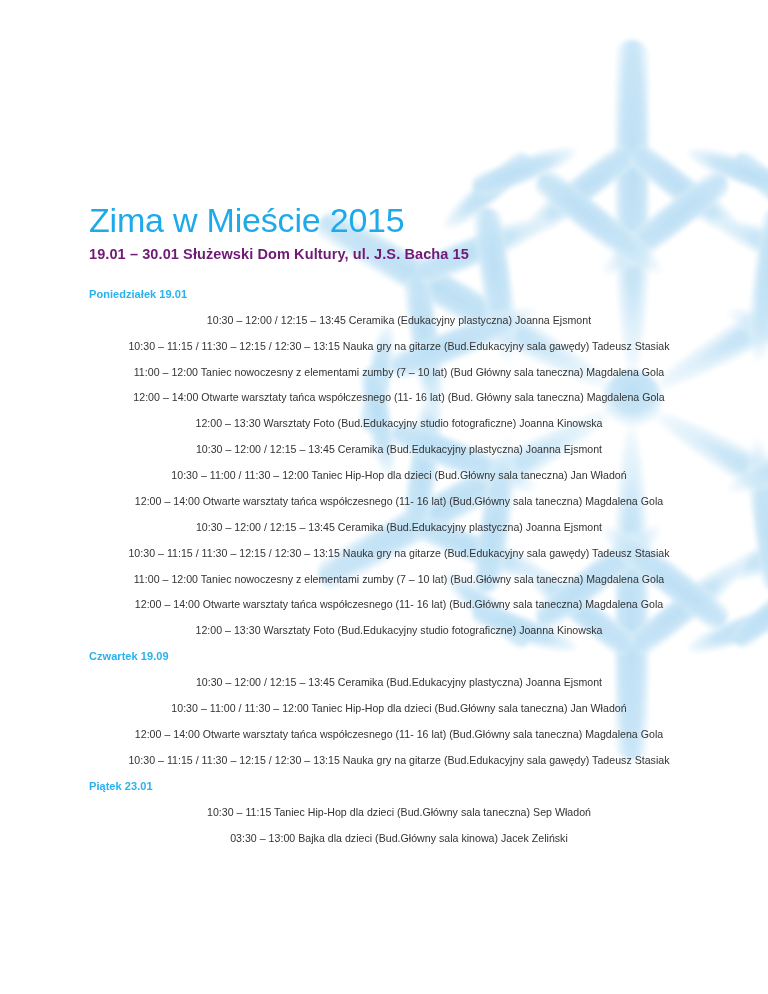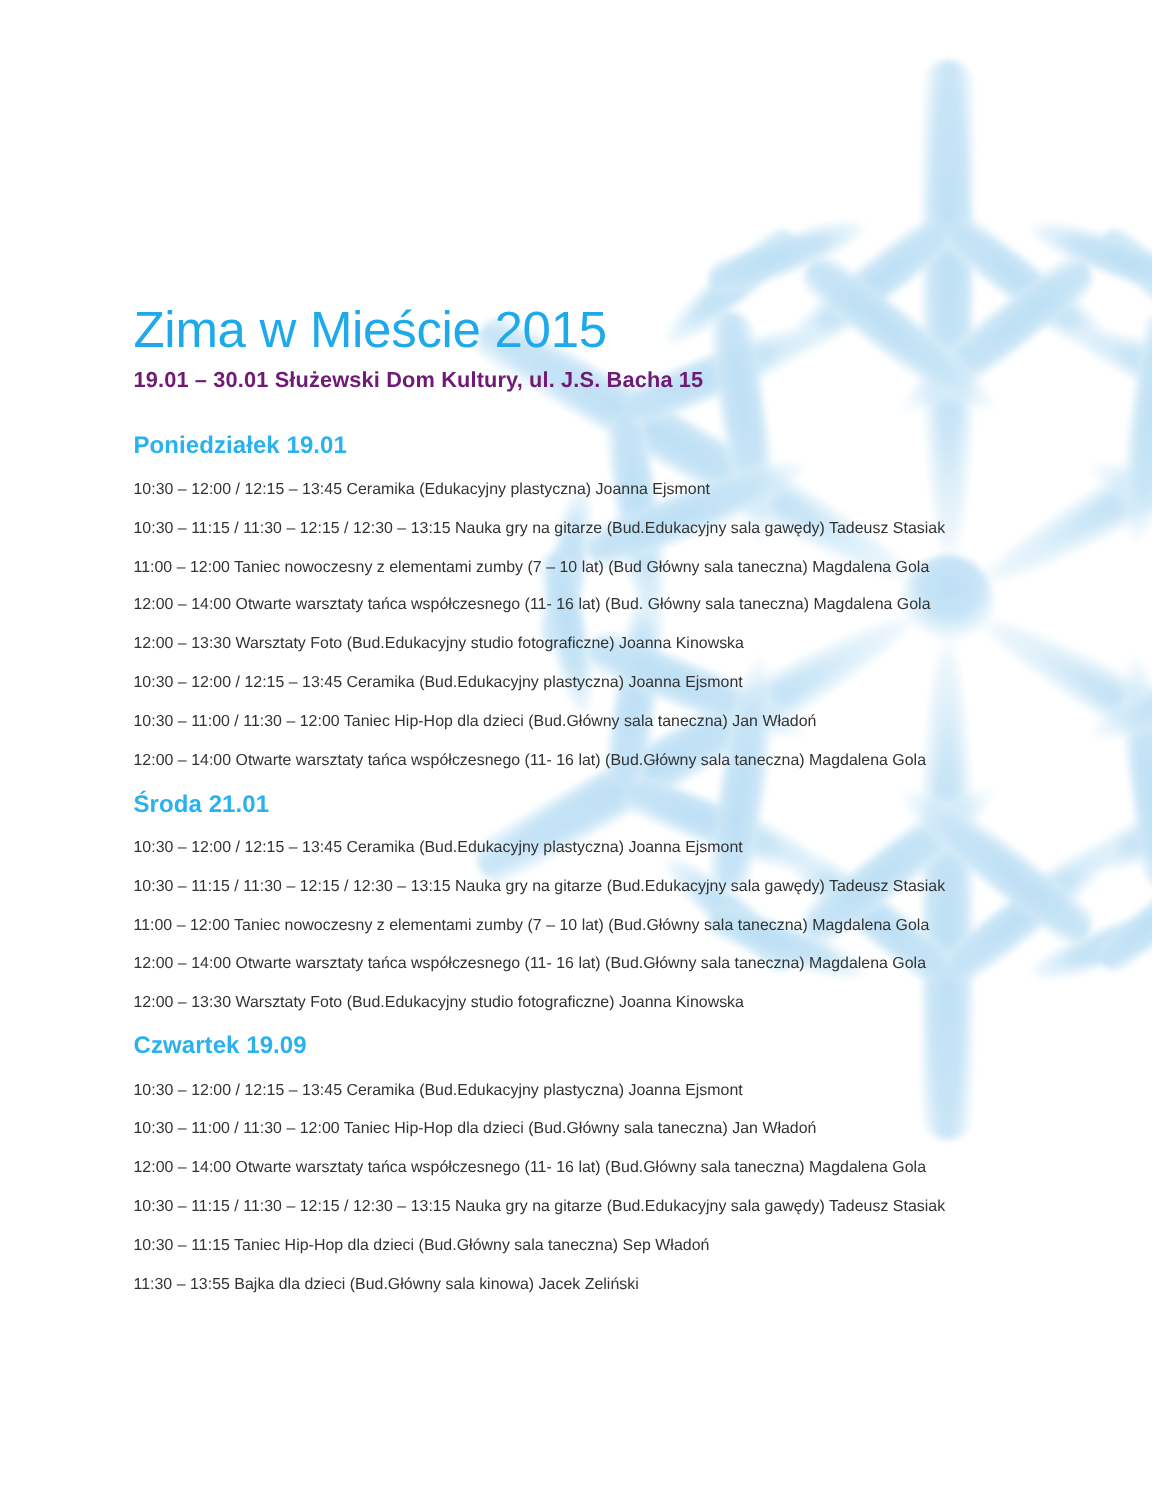--- a/index.html
+++ b/index.html
@@ -62,35 +62,36 @@
     left: 89px;
     top: 288px;
     width: 620px;
   }
 
   .day-block {
     margin: 0 0 13px 0;
   }
 
   .day-heading {
-    font-size: 16px;
+    font-size: 11px;
     font-weight: bold;
     color: #29b2ed;
     letter-spacing: 0.05px;
     margin: 0 0 13px 0;
     line-height: 1.2;
   }
 
   .session {
     font-size: 10.6px;
     color: #333333;
     line-height: 1.25;
     margin: 0 0 12.5px 0;
     letter-spacing: 0.02px;
     white-space: nowrap;
+    text-align: center;
   }
 
   .day-block:last-child .session:last-child {
     margin-bottom: 0;
   }
 </style>
 </head>
 <body>
 
 <svg id="snowflake-layer" viewBox="0 0 768 994" xmlns="http://www.w3.org/2000/svg" aria-hidden="true">
@@ -146,33 +147,33 @@
         <div class="session">11:00 – 12:00 Taniec nowoczesny z elementami zumby (7 – 10 lat) (Bud Główny sala taneczna) Magdalena Gola</div>
         <div class="session">12:00 – 14:00 Otwarte warsztaty tańca współczesnego (11- 16 lat) (Bud. Główny sala taneczna) Magdalena Gola</div>
         <div class="session">12:00 – 13:30 Warsztaty Foto (Bud.Edukacyjny studio fotograficzne) Joanna Kinowska</div>
       </div>
       <div class="day-block">
         <div class="session">10:30 – 12:00 / 12:15 – 13:45 Ceramika (Bud.Edukacyjny plastyczna) Joanna Ejsmont</div>
         <div class="session">10:30 – 11:00 / 11:30 – 12:00 Taniec Hip-Hop dla dzieci (Bud.Główny sala taneczna) Jan Władoń</div>
         <div class="session">12:00 – 14:00 Otwarte warsztaty tańca współczesnego (11- 16 lat) (Bud.Główny sala taneczna) Magdalena Gola</div>
       </div>
       <div class="day-block">
-        <div class="day-heading">Środa 21.01</div>
         <div class="session">10:30 – 12:00 / 12:15 – 13:45 Ceramika (Bud.Edukacyjny plastyczna) Joanna Ejsmont</div>
         <div class="session">10:30 – 11:15 / 11:30 – 12:15 / 12:30 – 13:15 Nauka gry na gitarze (Bud.Edukacyjny sala gawędy) Tadeusz Stasiak</div>
         <div class="session">11:00 – 12:00 Taniec nowoczesny z elementami zumby (7 – 10 lat) (Bud.Główny sala taneczna) Magdalena Gola</div>
         <div class="session">12:00 – 14:00 Otwarte warsztaty tańca współczesnego (11- 16 lat) (Bud.Główny sala taneczna) Magdalena Gola</div>
         <div class="session">12:00 – 13:30 Warsztaty Foto (Bud.Edukacyjny studio fotograficzne) Joanna Kinowska</div>
       </div>
       <div class="day-block">
         <div class="day-heading">Czwartek 19.09</div>
         <div class="session">10:30 – 12:00 / 12:15 – 13:45 Ceramika (Bud.Edukacyjny plastyczna) Joanna Ejsmont</div>
         <div class="session">10:30 – 11:00 / 11:30 – 12:00 Taniec Hip-Hop dla dzieci (Bud.Główny sala taneczna) Jan Władoń</div>
         <div class="session">12:00 – 14:00 Otwarte warsztaty tańca współczesnego (11- 16 lat) (Bud.Główny sala taneczna) Magdalena Gola</div>
         <div class="session">10:30 – 11:15 / 11:30 – 12:15 / 12:30 – 13:15 Nauka gry na gitarze (Bud.Edukacyjny sala gawędy) Tadeusz Stasiak</div>
       </div>
       <div class="day-block">
+        <div class="day-heading">Piątek 23.01</div>
         <div class="session">10:30 – 11:15 Taniec Hip-Hop dla dzieci (Bud.Główny sala taneczna) Sep Władoń</div>
-        <div class="session">11:30 – 13:55 Bajka dla dzieci (Bud.Główny sala kinowa) Jacek Zeliński</div>
+        <div class="session">03:30 – 13:00 Bajka dla dzieci (Bud.Główny sala kinowa) Jacek Zeliński</div>
       </div>
     </div>
 
 </div>
 
 </body></html>

